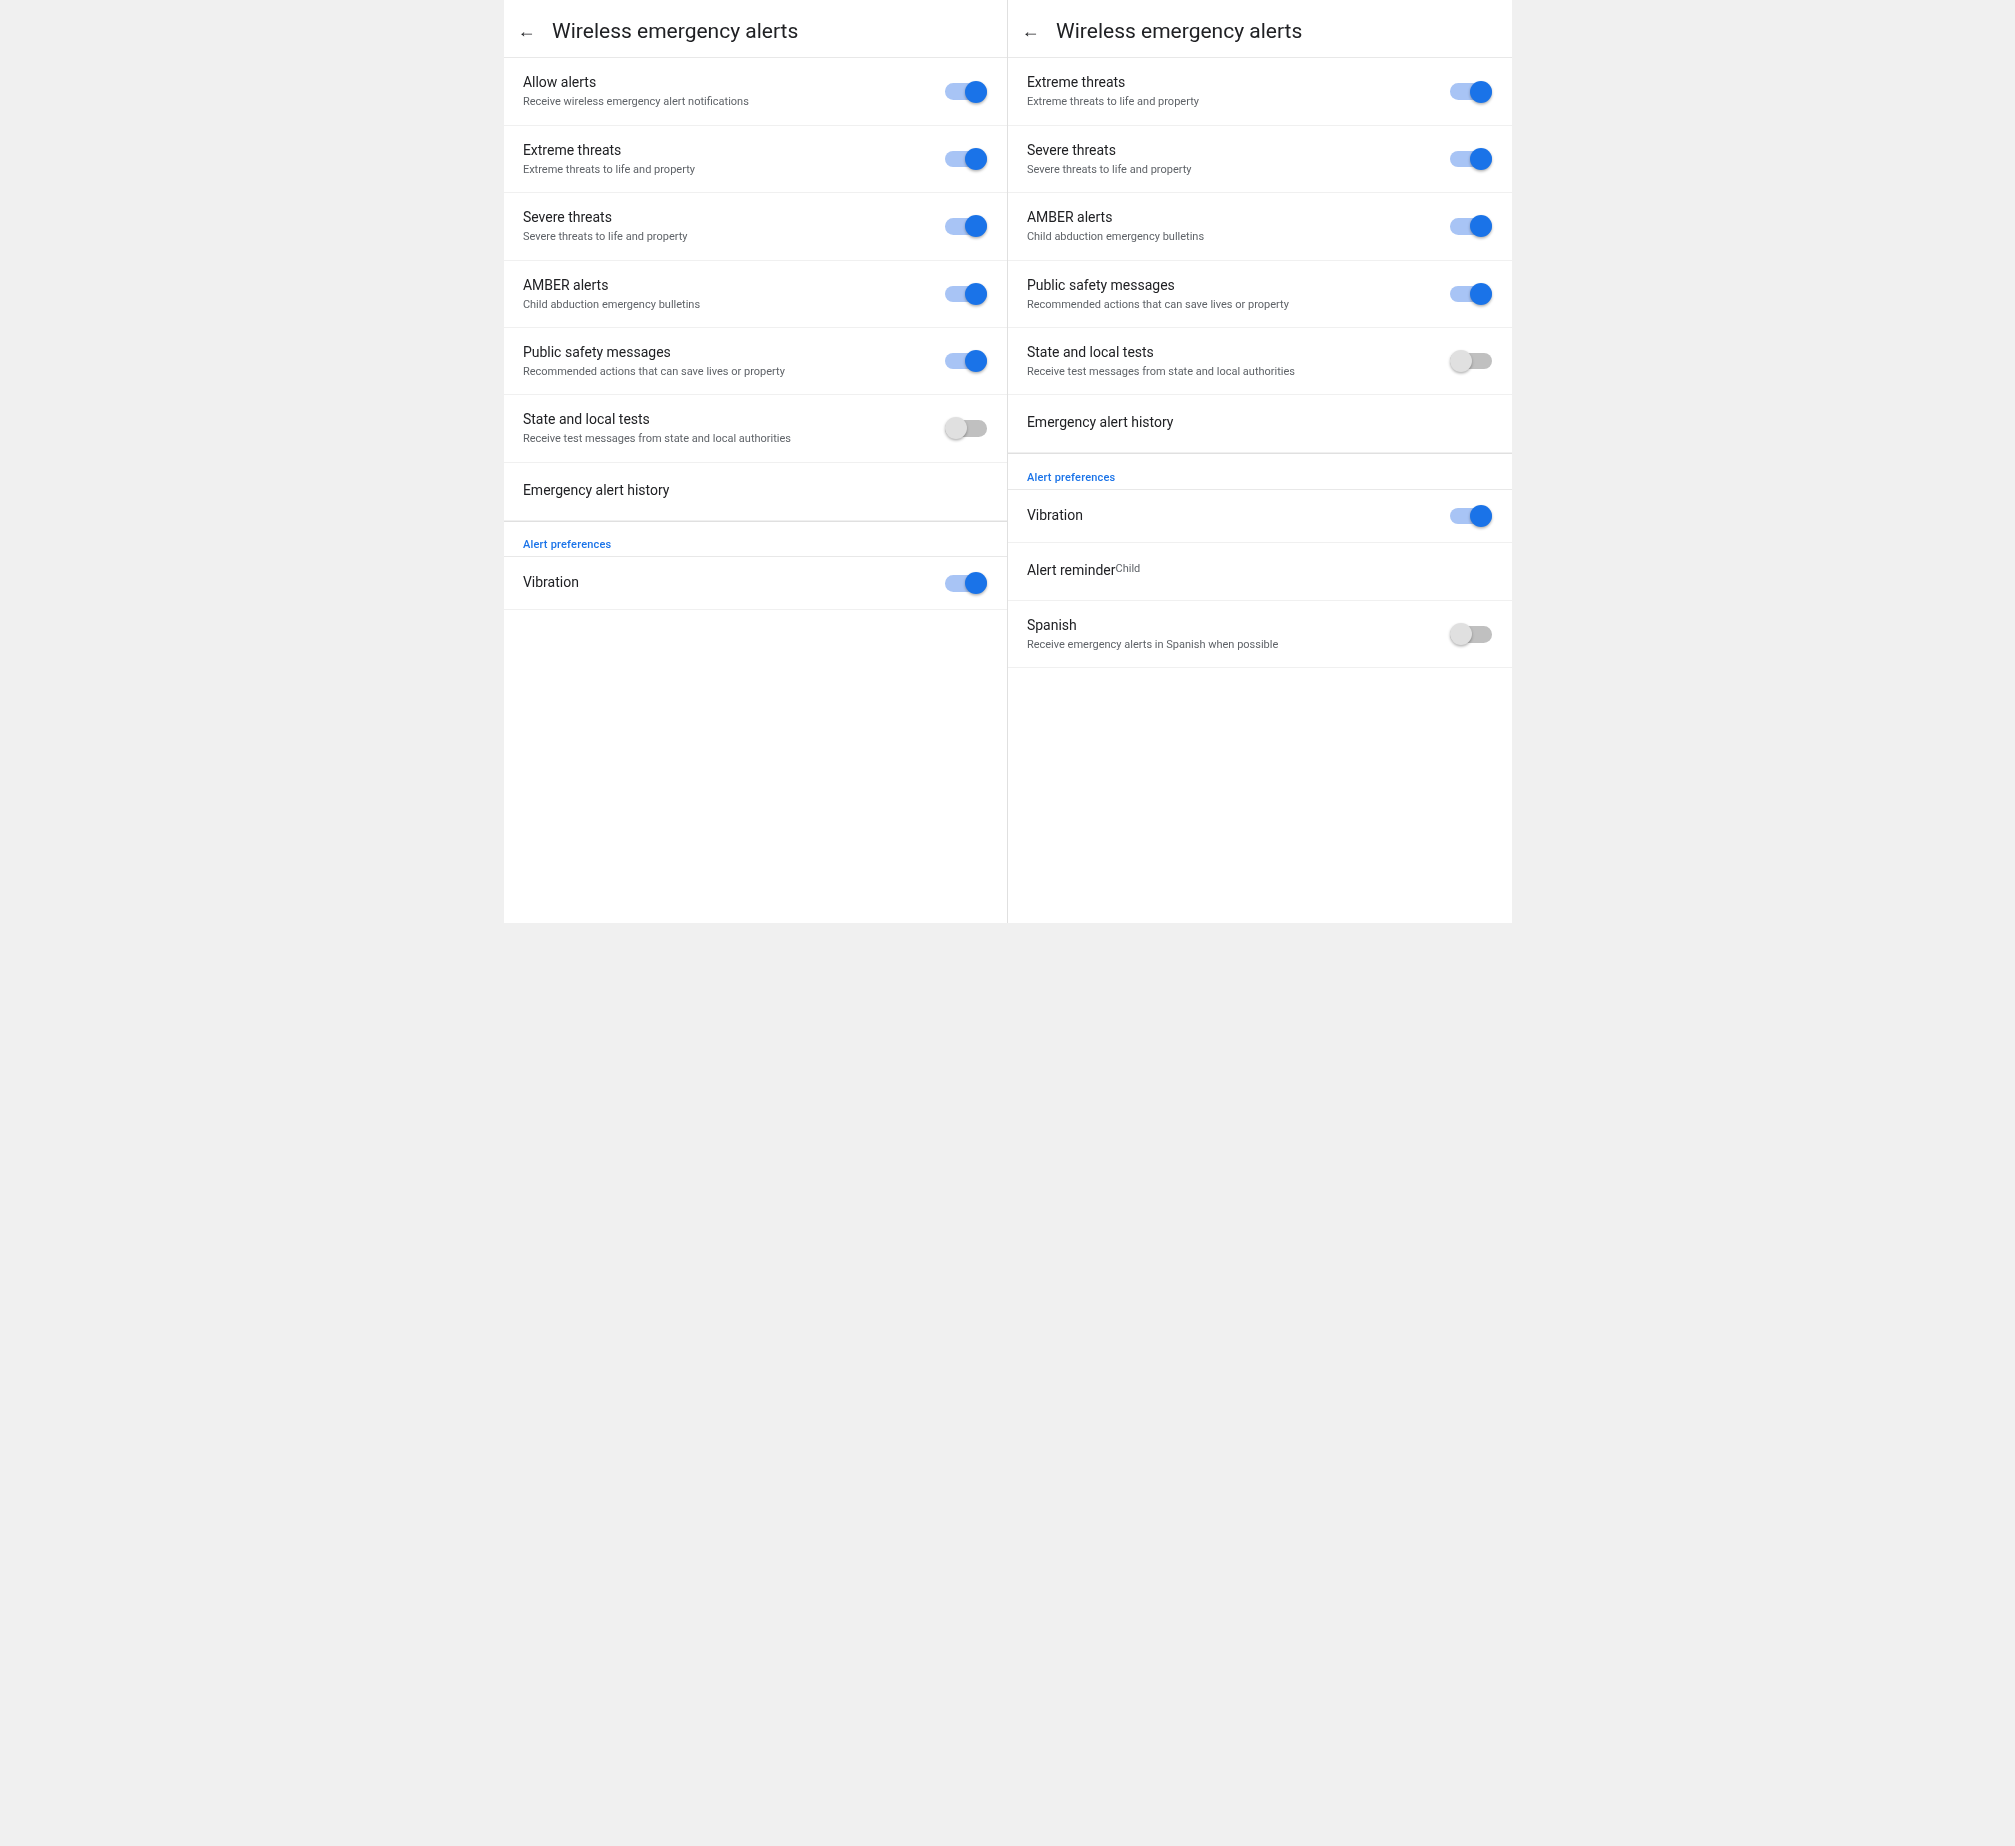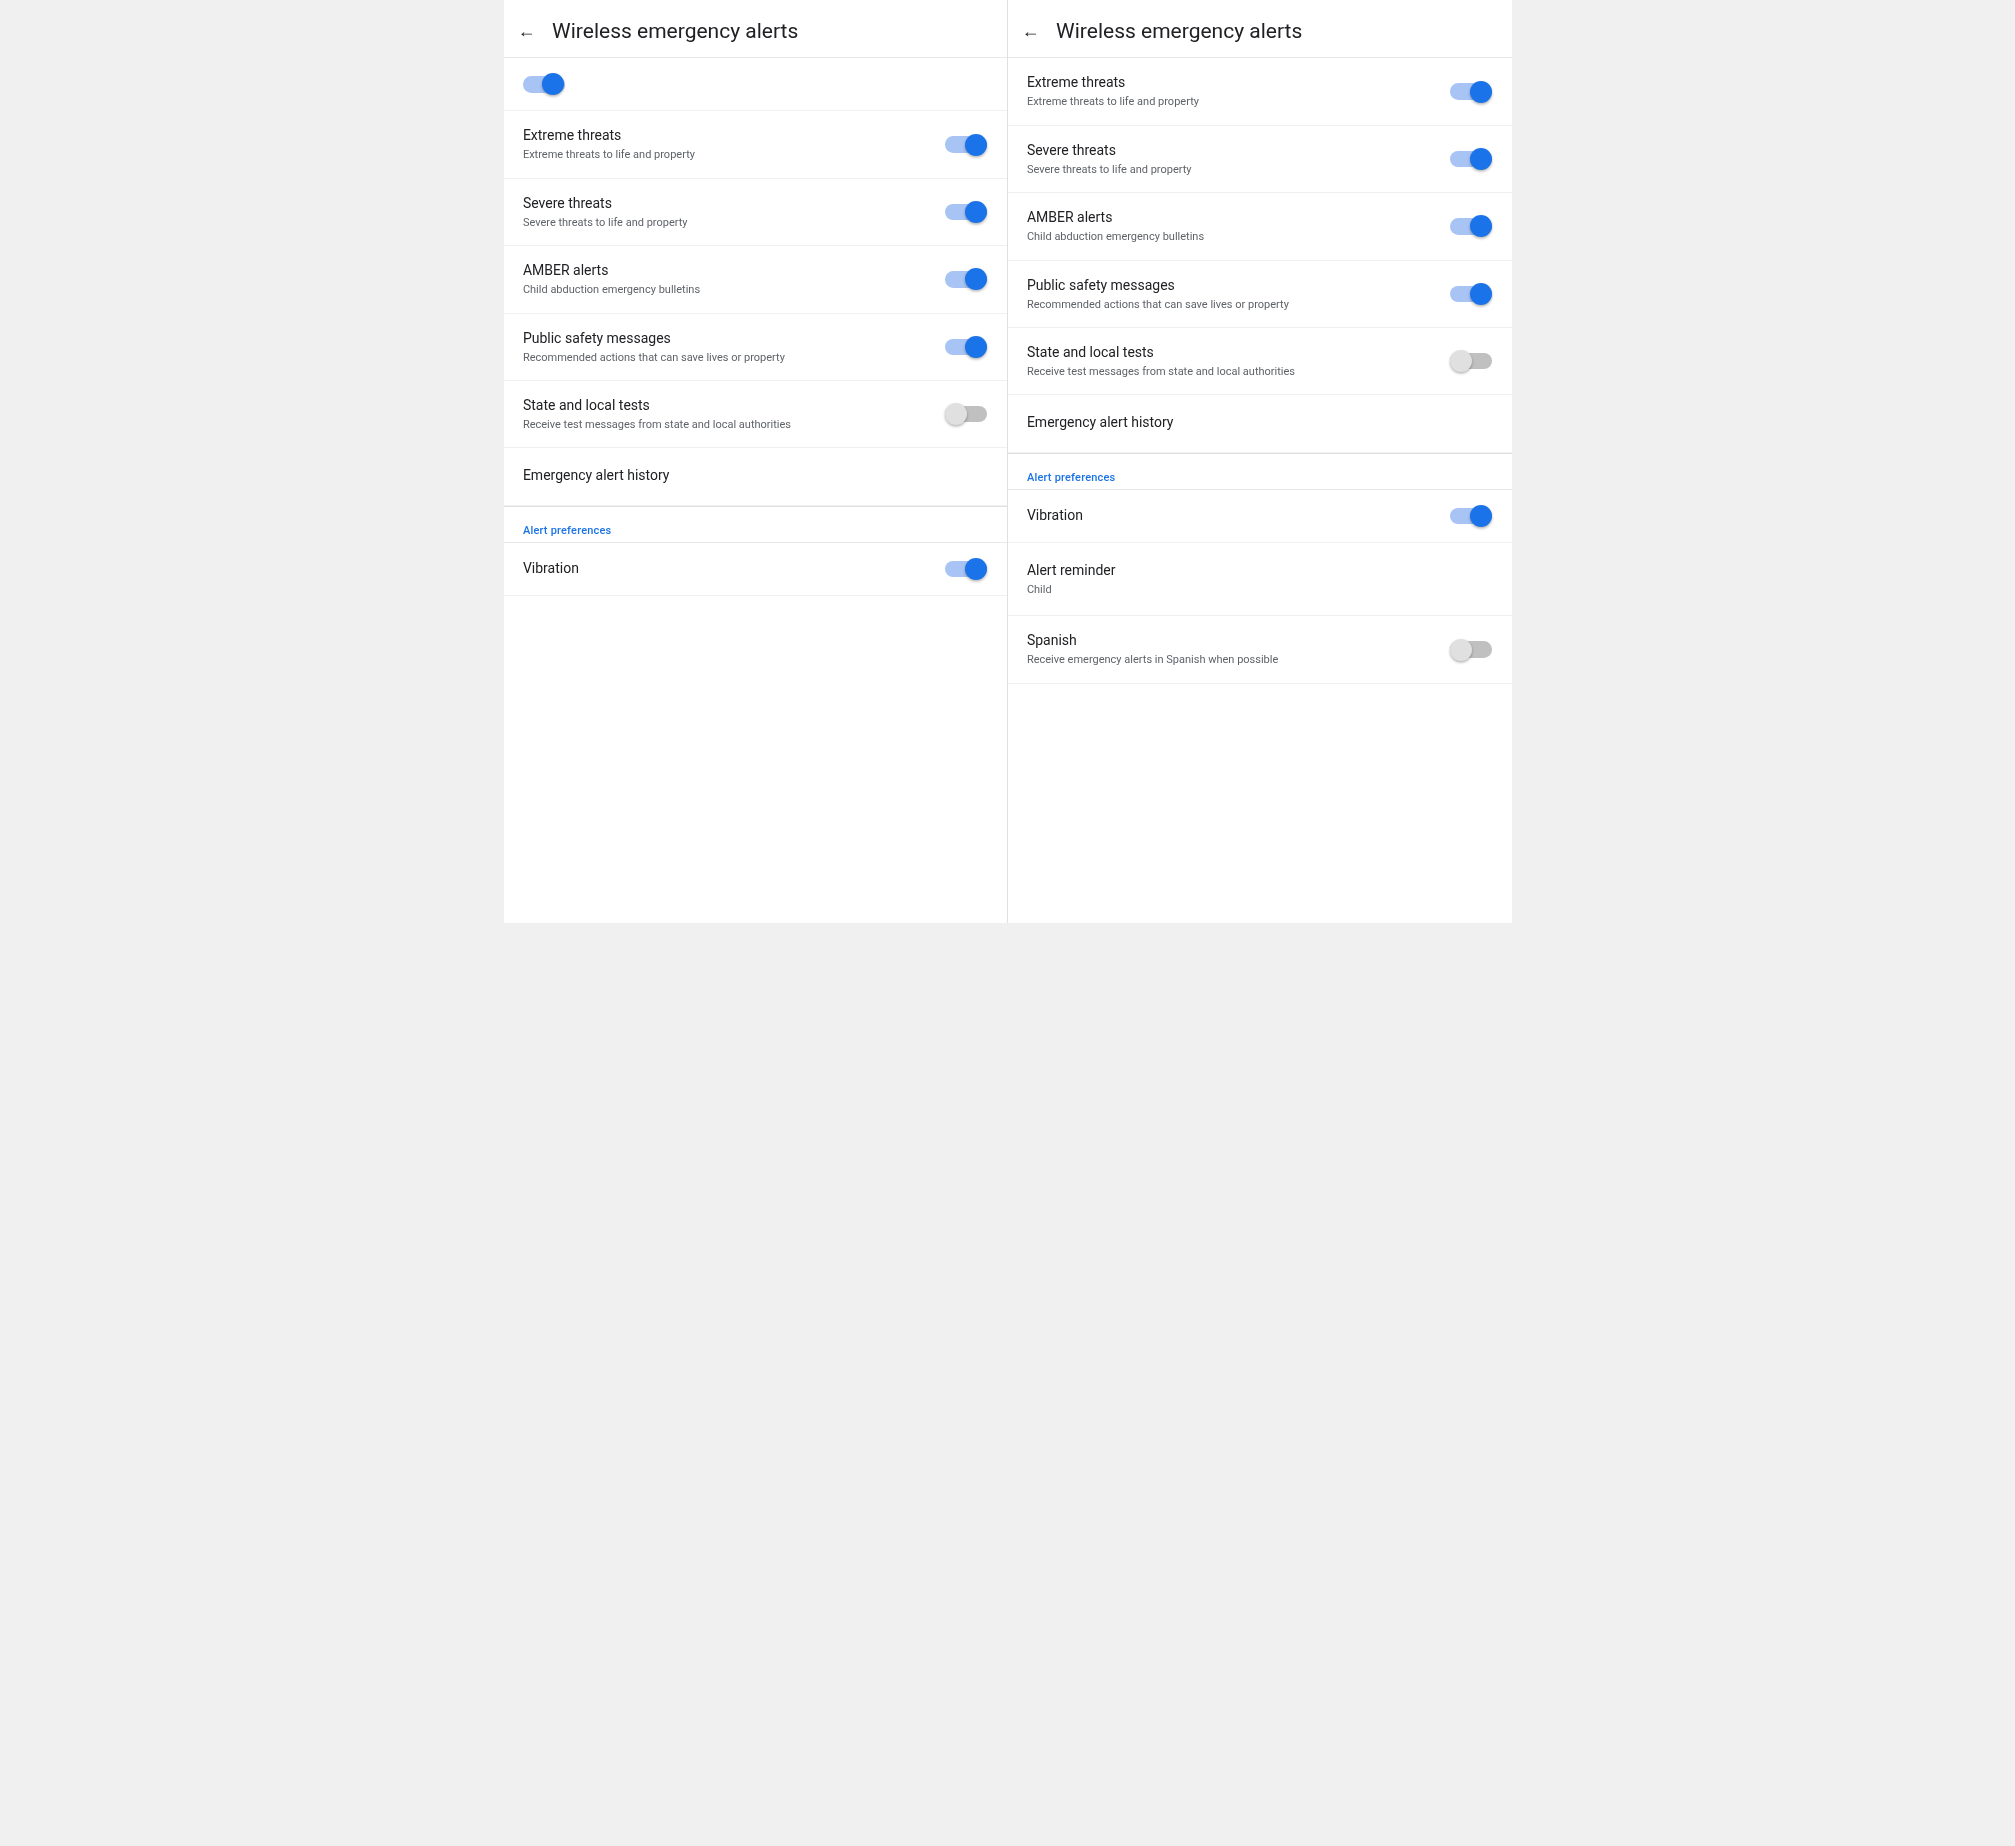--- a/index.html
+++ b/index.html
@@ -181,20 +181,24 @@
 <body>
 
 <div class="screens-container">
 <div class="screen">
       <div class="header">
         <span class="back-arrow">←</span>
         <span class="header-title">Wireless emergency alerts</span>
       </div>
       <div class="content">
         <div class="settings-item">
+          <div class="settings-item-text">
+            <div class="settings-item-title">Allow alerts</div>
+            <div class="settings-item-subtitle">Receive wireless emergency alert notifications</div>
+          </div>
           <div class="toggle">
             <div class="toggle-track on"></div>
             <div class="toggle-thumb on"></div>
           </div>
         </div>
         <div class="settings-item">
           <div class="settings-item-text">
             <div class="settings-item-title">Extreme threats</div>
             <div class="settings-item-subtitle">Extreme threats to life and property</div>
           </div>
@@ -322,21 +326,21 @@
         <div class="section-header"><span class="section-header-label">Alert preferences</span></div>
         <div class="settings-item">
           <div class="settings-item-text">
             <div class="settings-item-title">Vibration</div>
           </div>
           <div class="toggle">
             <div class="toggle-track on"></div>
             <div class="toggle-thumb on"></div>
           </div>
         </div>
-        <div class="settings-item-plain" style="flex-direction: column; align-items: flex-start;">
+        <div class="settings-item-plain" style="flex-direction: row; align-items: flex-start;">
           <span class="settings-item-title">Alert reminder</span>
           <span class="settings-item-subtitle">Child</span>
         </div>
         <div class="settings-item">
           <div class="settings-item-text">
             <div class="settings-item-title">Spanish</div>
             <div class="settings-item-subtitle">Receive emergency alerts in Spanish when possible</div>
           </div>
           <div class="toggle">
             <div class="toggle-track off"></div>

